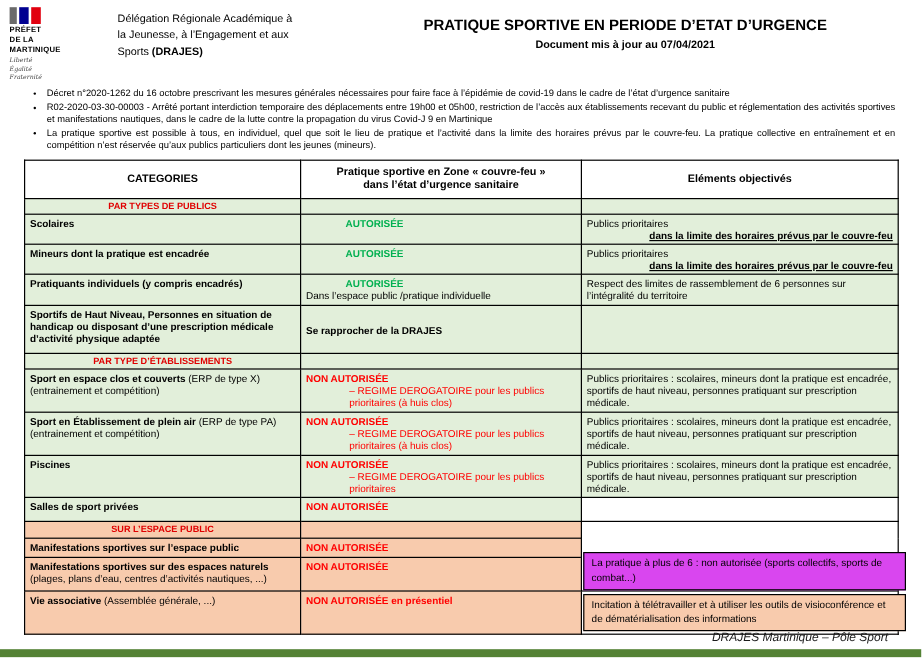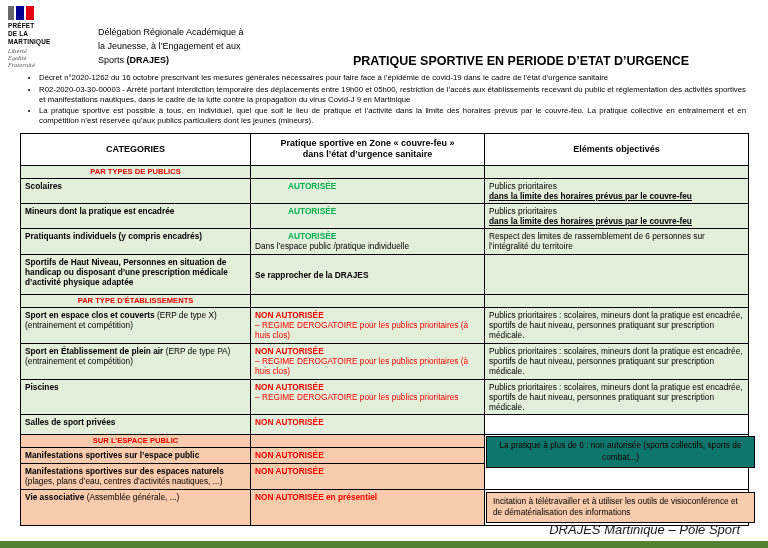--- a/index.html
+++ b/index.html
@@ -1,21 +1,21 @@
 <!DOCTYPE html>
 <html style="--green-bg: #e2efda; --peach-bg: #f8cbad; --status-green: #00b050; --status-red: #ff0000; --section-red: #e00000; --heading-red: #c00000; --bar-green: #548235; --flag-blue: #000091; --flag-red: #e1000f;"><head>
 <meta charset="utf-8">
 <style>
   * { margin:0; padding:0; box-sizing:border-box; }
   html,body { background:#fff; }
   body { font-family:"Liberation Sans", sans-serif; color:#000; }
   .page { width:768px; height:548px; position:relative; background:#fff; overflow:hidden; }
 
   
-  .header { display:flex; align-items:flex-end; padding:6px 14px 0 8px; }
+  .header { display:flex; align-items:flex-start; padding:6px 14px 0 8px; }
   .logo-block { width:82px; flex:0 0 82px; }
   .flag { display:flex; width:26px; height:14px; margin-bottom:2px; }
   .flag span { display:block; height:100%; }
   .f-gray { width:6px; background:#6a6a6a; margin-right:2px; }
   .f-blue { width:8px; background:var(--flag-blue,#000091); }
   .f-white { width:2px; background:#fff; }
   .f-red { width:8px; background:var(--flag-red,#e1000f); }
   .prefet-name { font-size:6.4px; font-weight:bold; line-height:1.25; letter-spacing:.2px; }
   .motto { font-family:"DejaVu Serif", serif; font-style:italic; font-size:5.2px; color:#444; line-height:1.3; margin-top:2px; }
   .org-block { font-size:9px; line-height:1.55; margin-left:8px; padding-top:3px; width:190px; flex:0 0 190px; }
@@ -34,31 +34,31 @@
   col.c1 { width:230px; } col.c2 { width:234px; } col.c3 { width:264px; }
   .main-table th, .main-table td { border:1px solid #000; padding:2px 4px; vertical-align:top; line-height:1.22; }
   .main-table th { text-align:center; vertical-align:middle; font-size:9px; height:32px; font-weight:bold; }
   tr.g td { background:var(--green-bg,#e2efda); }
   tr.p td { background:var(--peach-bg,#f8cbad); }
   td.sec { text-align:center; color:var(--section-red,#e00000); font-weight:bold; font-size:7.6px; padding:1px 2px; }
   tr.sec-row td { height:13px; }
   .st-green { color:var(--status-green,#00b050); font-weight:bold;margin-left:33px; }
   .st-red { color:var(--status-red,#ff0000); font-weight:bold; }
   .status-note { font-weight:normal; color:#000; }
-  .status-note.red { color:var(--status-red,#ff0000); }
-  .elem2 { font-weight:bold; text-decoration:underline; }
+  .status-note.red { color:var(--status-red,#ff0000);margin-left:36px; }
+  .elem2 { font-weight:bold; text-decoration:underline;text-align:right; }
   td.mid { vertical-align:middle; }
   .g td.wcell, .p td.wcell { background:#fff; }
   td.notecell { background:#fff; padding:0 2px; }
-  .note-box { position:relative; border:1px solid #000; background:#0f766e; margin:1px -9px 0 -1px; padding:3px 6px 4px; line-height:1.35;text-align:center; }
+  .note-box { position:relative; border:1px solid #000; background:#d946ef; margin:25px -9px 0 -1px; padding:3px 6px 4px; line-height:1.35; }
   td.incitcell { background:#fff; padding:0 2px; vertical-align:middle; }
   .incit-box { position:relative; border:1px solid #000; background:var(--peach-bg,#f8cbad); margin:2px -9px 2px -1px; padding:3px 6px 4px; line-height:1.35; }
 
   
-  .credit { position:absolute; right:28px; bottom:11px; font-style:italic; font-size:13px; color:#1a1a1a;padding-left:28px; }
+  .credit { position:absolute; right:28px; bottom:11px; font-style:italic; font-size:10px; color:#1a1a1a;padding-left:28px; }
   .bottombar { position:absolute; left:0; right:0; bottom:0; height:7px; background:var(--bar-green,#548235); }
 </style>
 </head>
 <body>
 
 <div class="page">
 
   <div class="header">
     <div class="logo-block">
       <div class="flag">
@@ -78,20 +78,21 @@
         <div>Fraternité</div>
       </div>
     </div>
     <div class="org-block">
       <span>Délégation Régionale Académique à</span><br>
       <span>la Jeunesse, à l’Engagement et aux</span><br>
       <span>Sports </span><b>(DRAJES)</b>
     </div>
     <div class="title-block">
       <div class="doc-title">PRATIQUE SPORTIVE EN PERIODE D’ETAT D’URGENCE</div>
+      <div class="doc-subtitle">Document mis à jour au 07/04/2021</div>
     </div>
   </div>
 
   <div class="refs">
     <ul>
       <li>Décret n°2020-1262 du 16 octobre prescrivant les mesures générales nécessaires pour faire face à l’épidémie de covid-19 dans le cadre de l’état d’urgence sanitaire</li>
       <li>R02-2020-03-30-00003  - Arrêté portant interdiction temporaire des déplacements entre 19h00 et 05h00, restriction de l’accès aux établissements recevant du public et réglementation des activités sportives et manifestations nautiques, dans le cadre de la lutte contre la propagation du virus Covid-J 9 en Martinique</li>
       <li>La pratique sportive est possible à tous, en individuel, quel que soit le lieu de pratique et l’activité dans la limite des horaires prévus par le couvre-feu. La pratique collective en entraînement et en compétition n’est réservée qu’aux publics particuliers dont les jeunes (mineurs).</li>
     </ul>
   </div>

